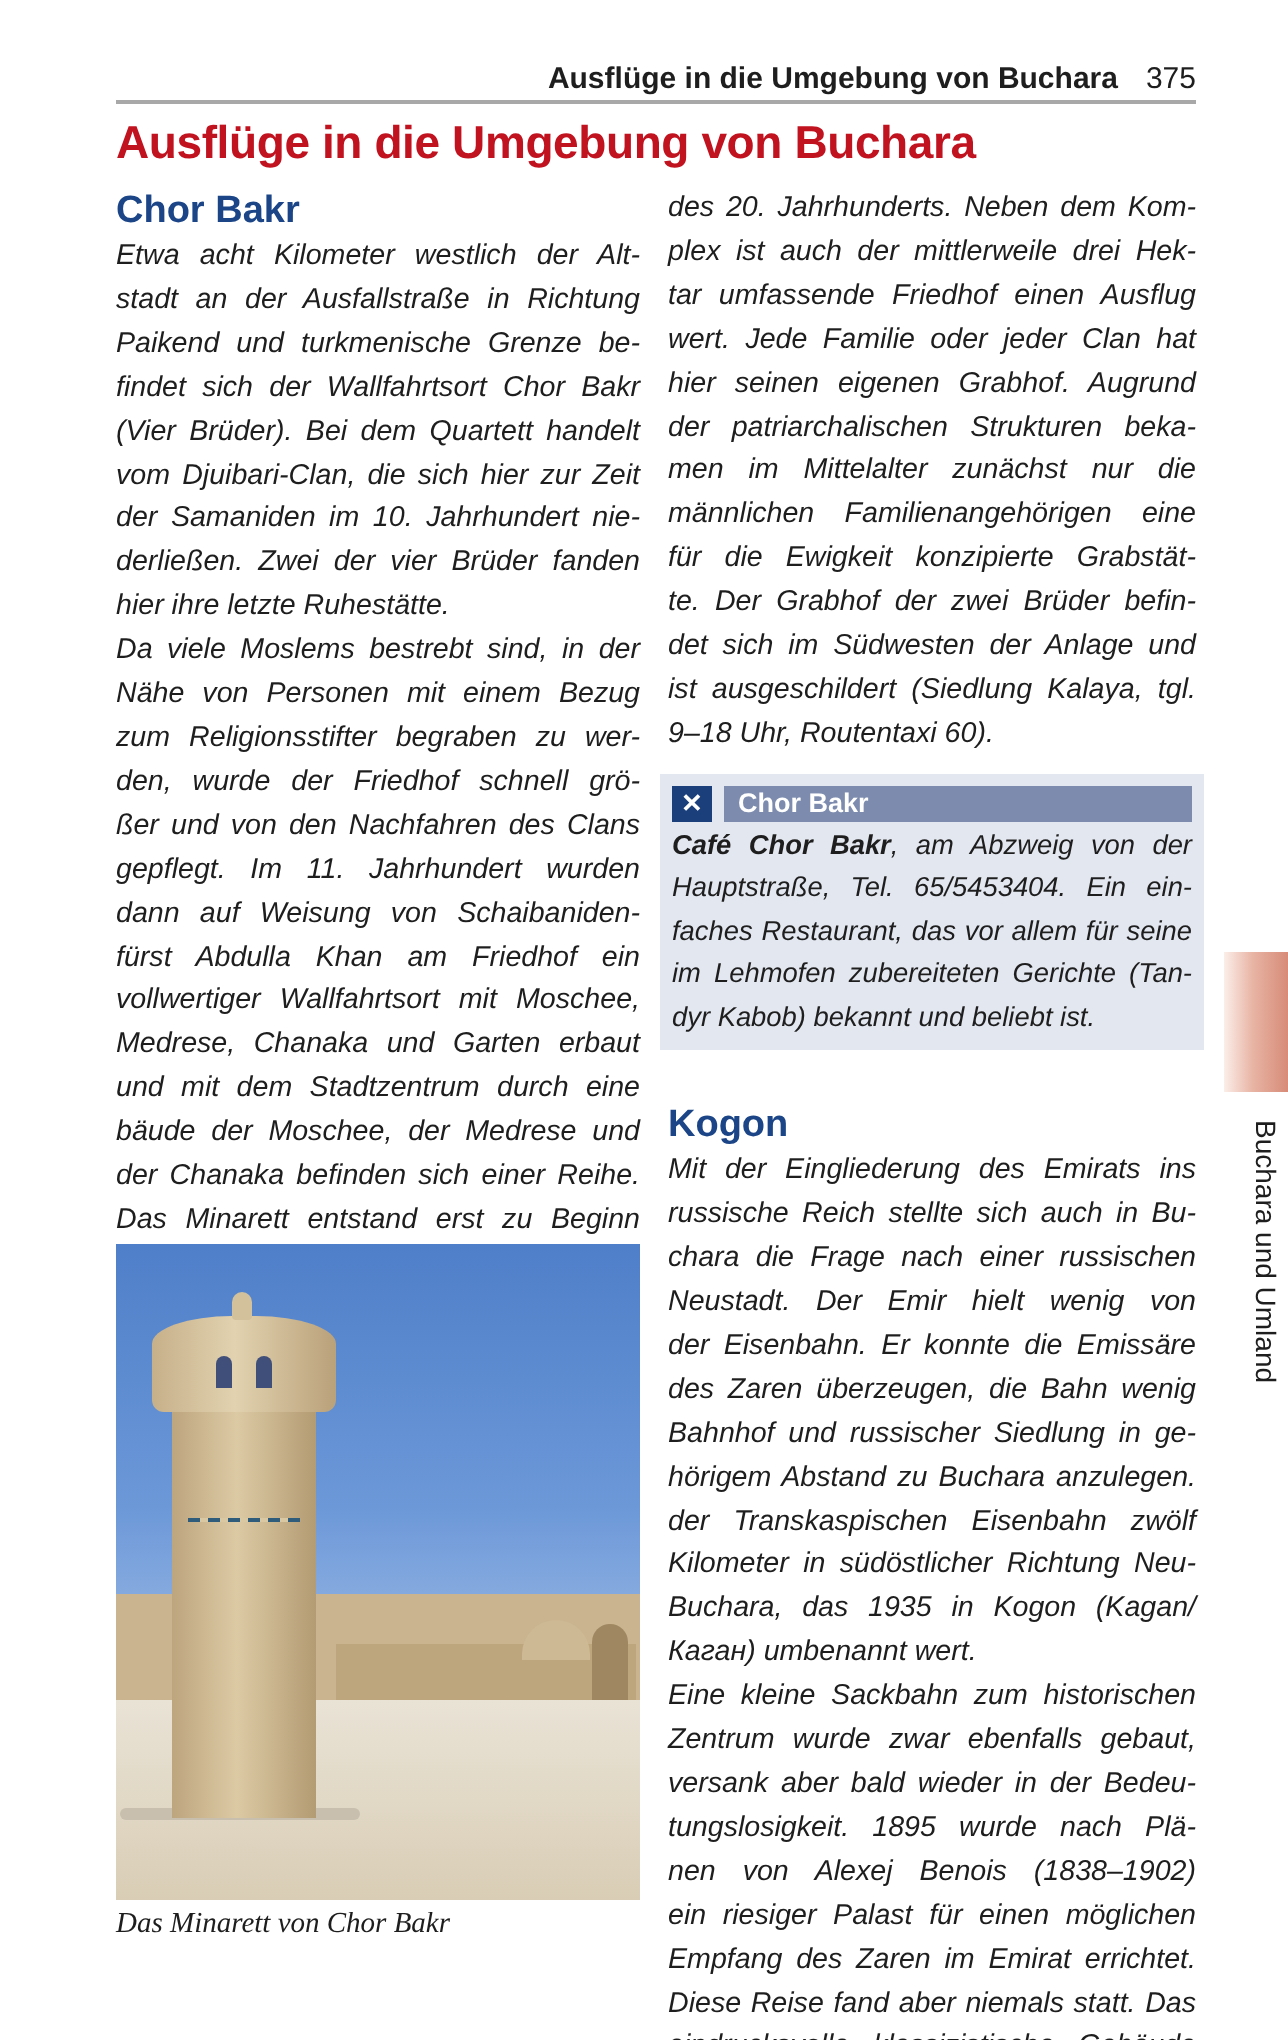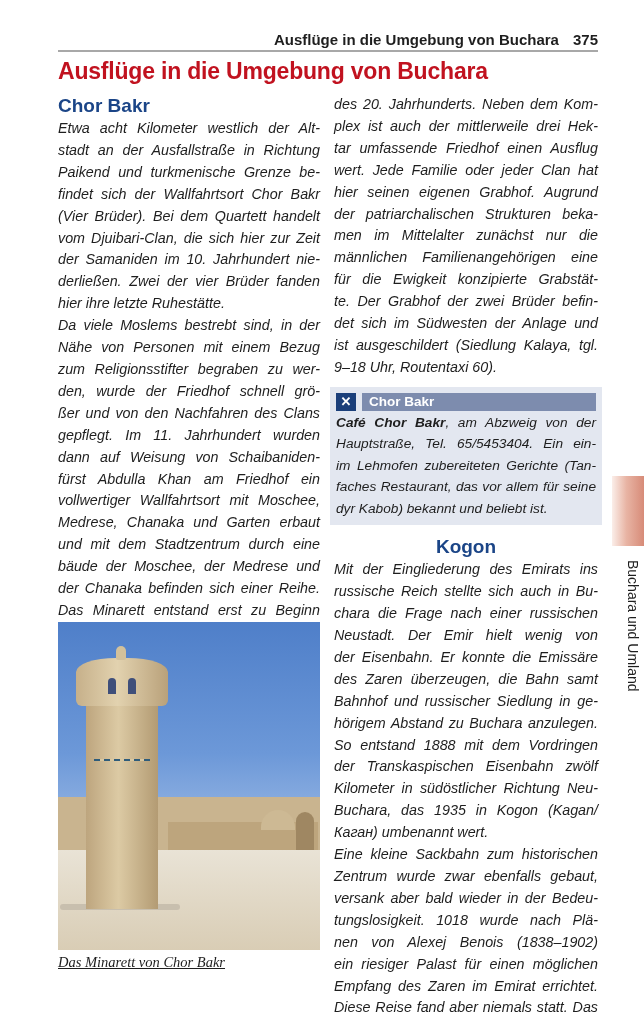--- a/index.html
+++ b/index.html
@@ -6,21 +6,21 @@
   body {
     width: 644px; height: 1020px; background: #ffffff; position: relative; overflow: hidden;
     font-family: "Liberation Sans", sans-serif; color: #1e1e1e;
   }
   .running-header {
     position: absolute; left: 58px; top: 30px; width: 540px; height: 22px;
     border-bottom: 2px solid #a8a8a8;
     display: flex; justify-content: flex-end; align-items: flex-end;
     font-size: 15px; font-weight: bold; color: #1e1e1e; padding-bottom: 2px; box-sizing: border-box;
   }
-  .running-header .page-num { margin-left: 14px; font-weight: bold; }
+  .running-header .page-num { margin-left: 14px; font-weight: normal; }
   .chapter-title {
     position: absolute; left: 58px; top: 58px; font-size: 23px; font-weight: bold;
     color: #c1121f; letter-spacing: -0.2px;
   }
   .col { position: absolute; font-size: 14.3px; line-height: 21.9px; }
   .col-left { left: 58px; top: 94px; width: 262px; }
   .col-right { left: 334px; top: 94px; width: 264px; }
   .section-heading { font-size: 19px; font-weight: bold; color: #1b4587; line-height: 24px; margin: 0; }
   .para { margin: 0; text-align: justify; hyphens: manual; font-style: italic; }
   .para span.line { display: block; text-align: justify; text-align-last: justify; white-space: nowrap; }
@@ -36,21 +36,21 @@
   .photo .dome { position:absolute; left:203px; top:188px; width:34px; height:20px; border-radius:17px 17px 0 0; background:#cdb994; }
   .photo .arch { position:absolute; left:238px; top:190px; width:18px; height:50px; background:#9f8762; border-radius:9px 9px 0 0; }
   .photo .tower { position:absolute; left:28px; top:75px; width:72px; height:212px; background: linear-gradient(90deg,#bda57e,#dccaa4 45%,#b39b73); border-radius: 6px 6px 0 0;}
   .photo .tower-top { position:absolute; left:18px; top:36px; width:92px; height:48px; background: linear-gradient(90deg,#c6b08a,#e2d2af 45%,#b9a17a); border-radius: 40px 40px 6px 6px / 14px 14px 6px 6px;}
   .photo .finial { position:absolute; left:58px; top:24px; width:10px; height:14px; background:#d3c19b; border-radius:5px 5px 2px 2px; }
   .photo .win { position:absolute; top:56px; width:8px; height:16px; background:#3f4f7a; border-radius:4px 4px 0 0; }
   .photo .band { position:absolute; left:36px; top:137px; width:56px; height:2px; background: repeating-linear-gradient(90deg,#2f5c7a 0 6px,#d9c8a2 6px 10px); }
   .photo .base { position:absolute; left:2px; top:282px; width:120px; height:6px; background:#c8bfae; border-radius:3px; }
   .caption {
     position: absolute; left: 58px; top: 954px; font-family: "Liberation Serif", serif; font-style: italic;
-    font-size: 14.5px; color: #1e1e1e; text-decoration: underline;
+    font-size: 14.5px; color: #1e1e1e;
   }
   .infobox {
     background: #e3e7f0; margin: 8px -4px 0 -4px; padding: 6px 6px 6px 6px;
   }
   .infobox-header { display: flex; align-items: center; gap: 6px; margin-bottom: 1px; }
   .infobox-icon {
     width: 20px; height: 18px; background: #1b3f7a; color: #fff; display: flex; align-items: center; justify-content: center;
     font-size: 13px; font-weight: bold; line-height: 1;
   }
   .infobox-title {
@@ -58,21 +58,21 @@
   }
   .infobox .para { font-size: 13.7px; line-height: 21.5px; }
   .thumb-tab {
     position: absolute; left: 612px; top: 476px; width: 32px; height: 70px;
     background: linear-gradient(90deg, #fbeee9 0%, #e8b4a4 45%, #d78b78 100%);
   }
   .thumb-label {
     position: absolute; left: 611px; top: 560px; width: 30px; height: 150px;
     writing-mode: vertical-rl; font-size: 14px; color: #1e1e1e; white-space: nowrap;
   }
-  .kogon-heading { margin-top: 10px; text-align: center; }
+  .kogon-heading { margin-top: 26px; }
 </style>
 </head>
 <body>
 
 <div class="running-header">
   <span>Ausflüge in die Umgebung von Buchara</span>
   <span class="page-num">375</span>
 </div>
 
 <div class="chapter-title">Ausflüge in die Umgebung von Buchara</div>
@@ -142,47 +142,46 @@
   </p>
 
   <div class="infobox">
     <div class="infobox-header">
       <span class="infobox-icon">✕</span>
       <span class="infobox-title">Chor Bakr</span>
     </div>
     <p class="para">
       <span class="line"><b>Café Chor Bakr</b><span>, am Abzweig von der</span></span>
       <span class="line">Hauptstraße, Tel. 65/5453404. Ein ein-</span>
+      <span class="line">faches Restaurant, das vor allem für seine</span>
       <span class="line">im Lehmofen zubereiteten Gerichte (Tan-</span>
-      <span class="line">faches Restaurant, das vor allem für seine</span>
       <span class="line last">dyr Kabob) bekannt und beliebt ist.</span>
     </p>
   </div>
 
   <h2 class="section-heading kogon-heading">Kogon</h2>
   <p class="para">
     <span class="line">Mit der Eingliederung des Emirats ins</span>
     <span class="line">russische Reich stellte sich auch in Bu-</span>
     <span class="line">chara die Frage nach einer russischen</span>
     <span class="line">Neustadt. Der Emir hielt wenig von</span>
     <span class="line">der Eisenbahn. Er konnte die Emissäre</span>
-    <span class="line">des Zaren überzeugen, die Bahn samt</span>
+    <span class="line">des Zaren überzeugen, die Bahn wenig</span>
     <span class="line">Bahnhof und russischer Siedlung in ge-</span>
     <span class="line">hörigem Abstand zu Buchara anzulegen.</span>
-    <span class="line">So entstand 1888 mit dem Vordringen</span>
     <span class="line">der Transkaspischen Eisenbahn zwölf</span>
     <span class="line">Kilometer in südöstlicher Richtung Neu-</span>
     <span class="line">Buchara, das 1935 in Kogon (Kagan/</span>
     <span class="line last">Каган) umbenannt wert.</span>
   </p>
   <p class="para">
     <span class="line">Eine kleine Sackbahn zum historischen</span>
     <span class="line">Zentrum wurde zwar ebenfalls gebaut,</span>
     <span class="line">versank aber bald wieder in der Bedeu-</span>
-    <span class="line">tungslosigkeit. 1018 wurde nach Plä-</span>
+    <span class="line">tungslosigkeit. 1895 wurde nach Plä-</span>
     <span class="line">nen von Alexej Benois (1838–1902)</span>
     <span class="line">ein riesiger Palast für einen möglichen</span>
     <span class="line">Empfang des Zaren im Emirat errichtet.</span>
     <span class="line">Diese Reise fand aber niemals statt. Das</span>
     <span class="line">eindrucksvolle klassizistische Gebäude</span>
 
   </p>
 </div>
 
 <div class="thumb-tab"></div>

